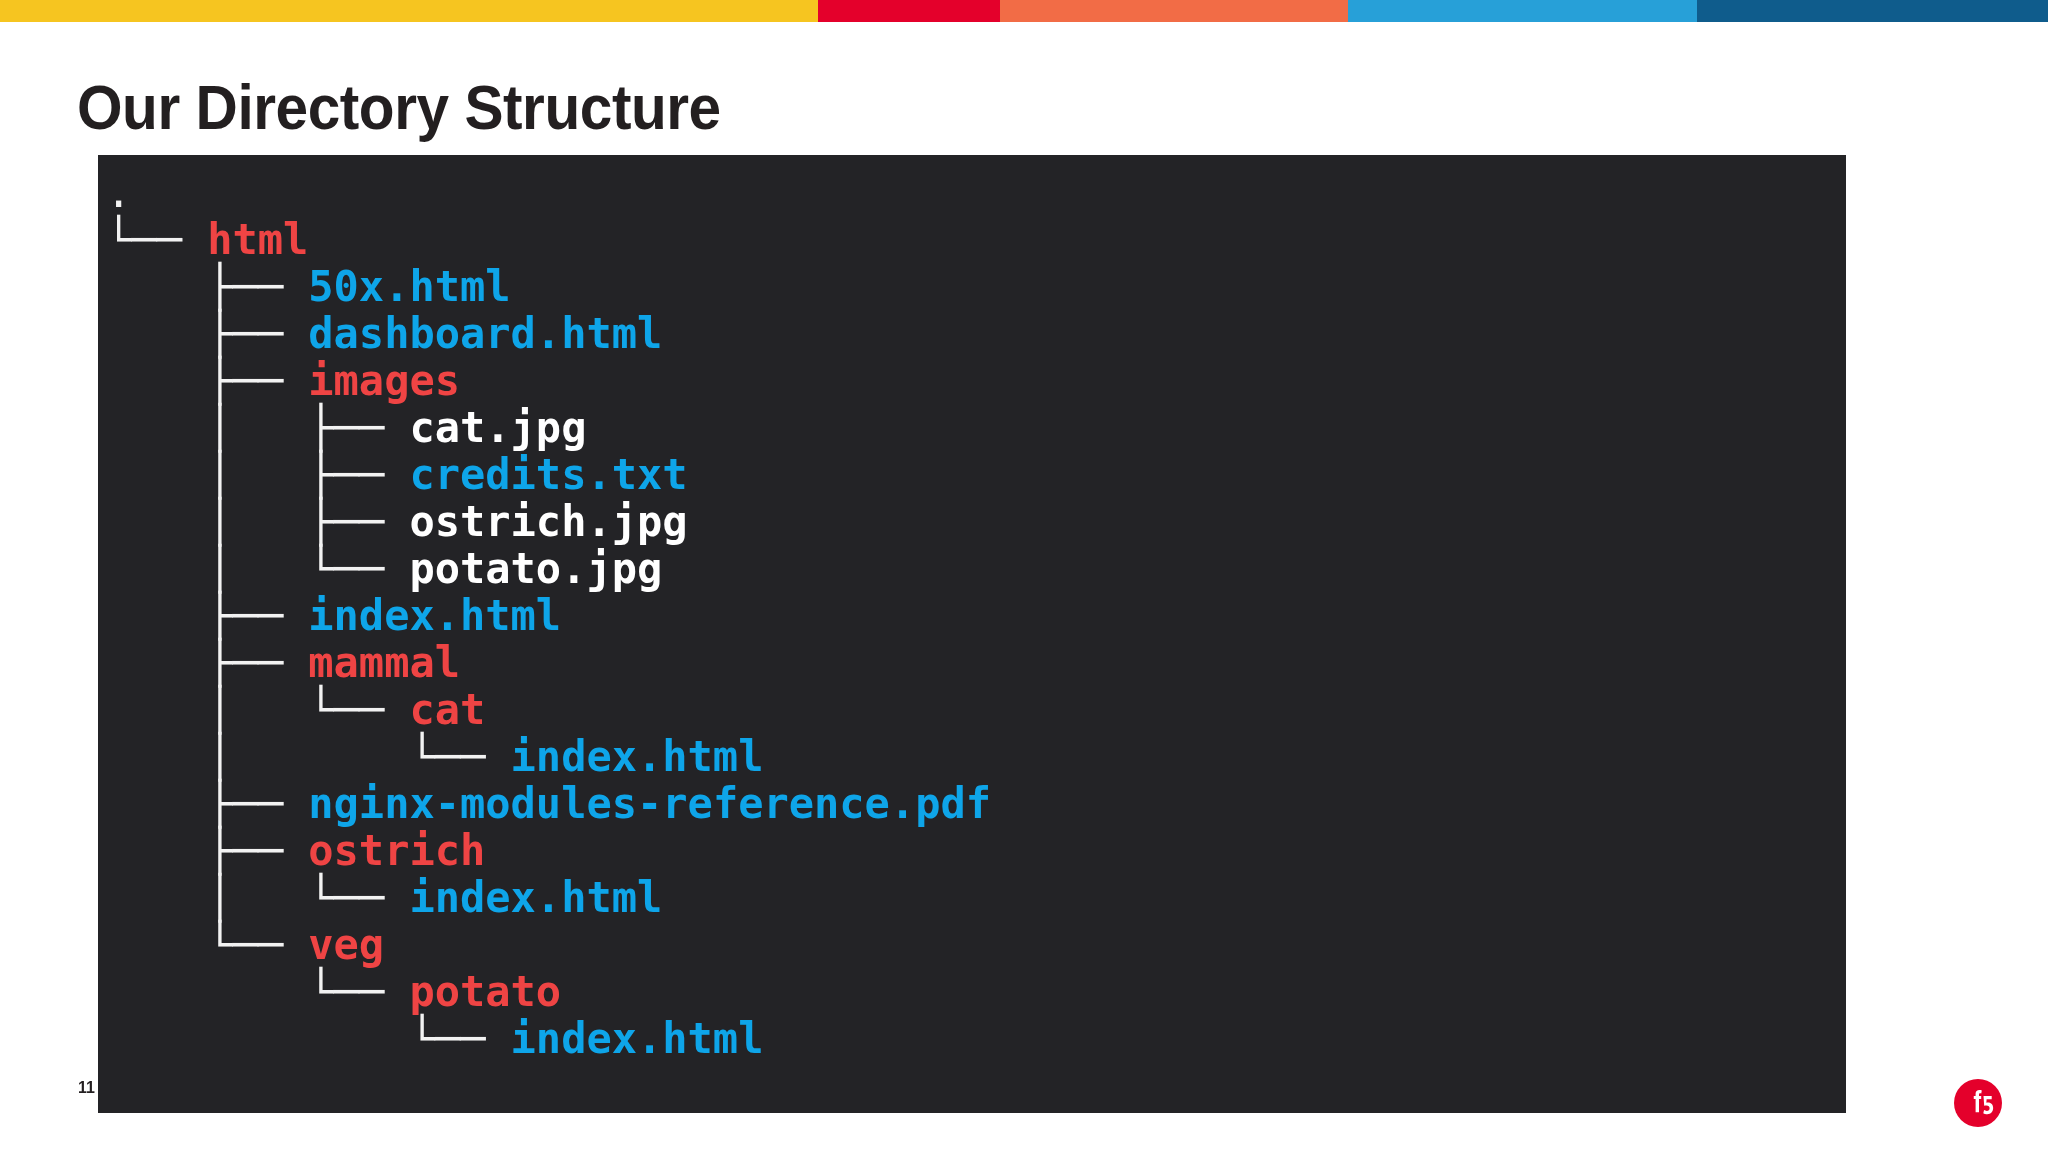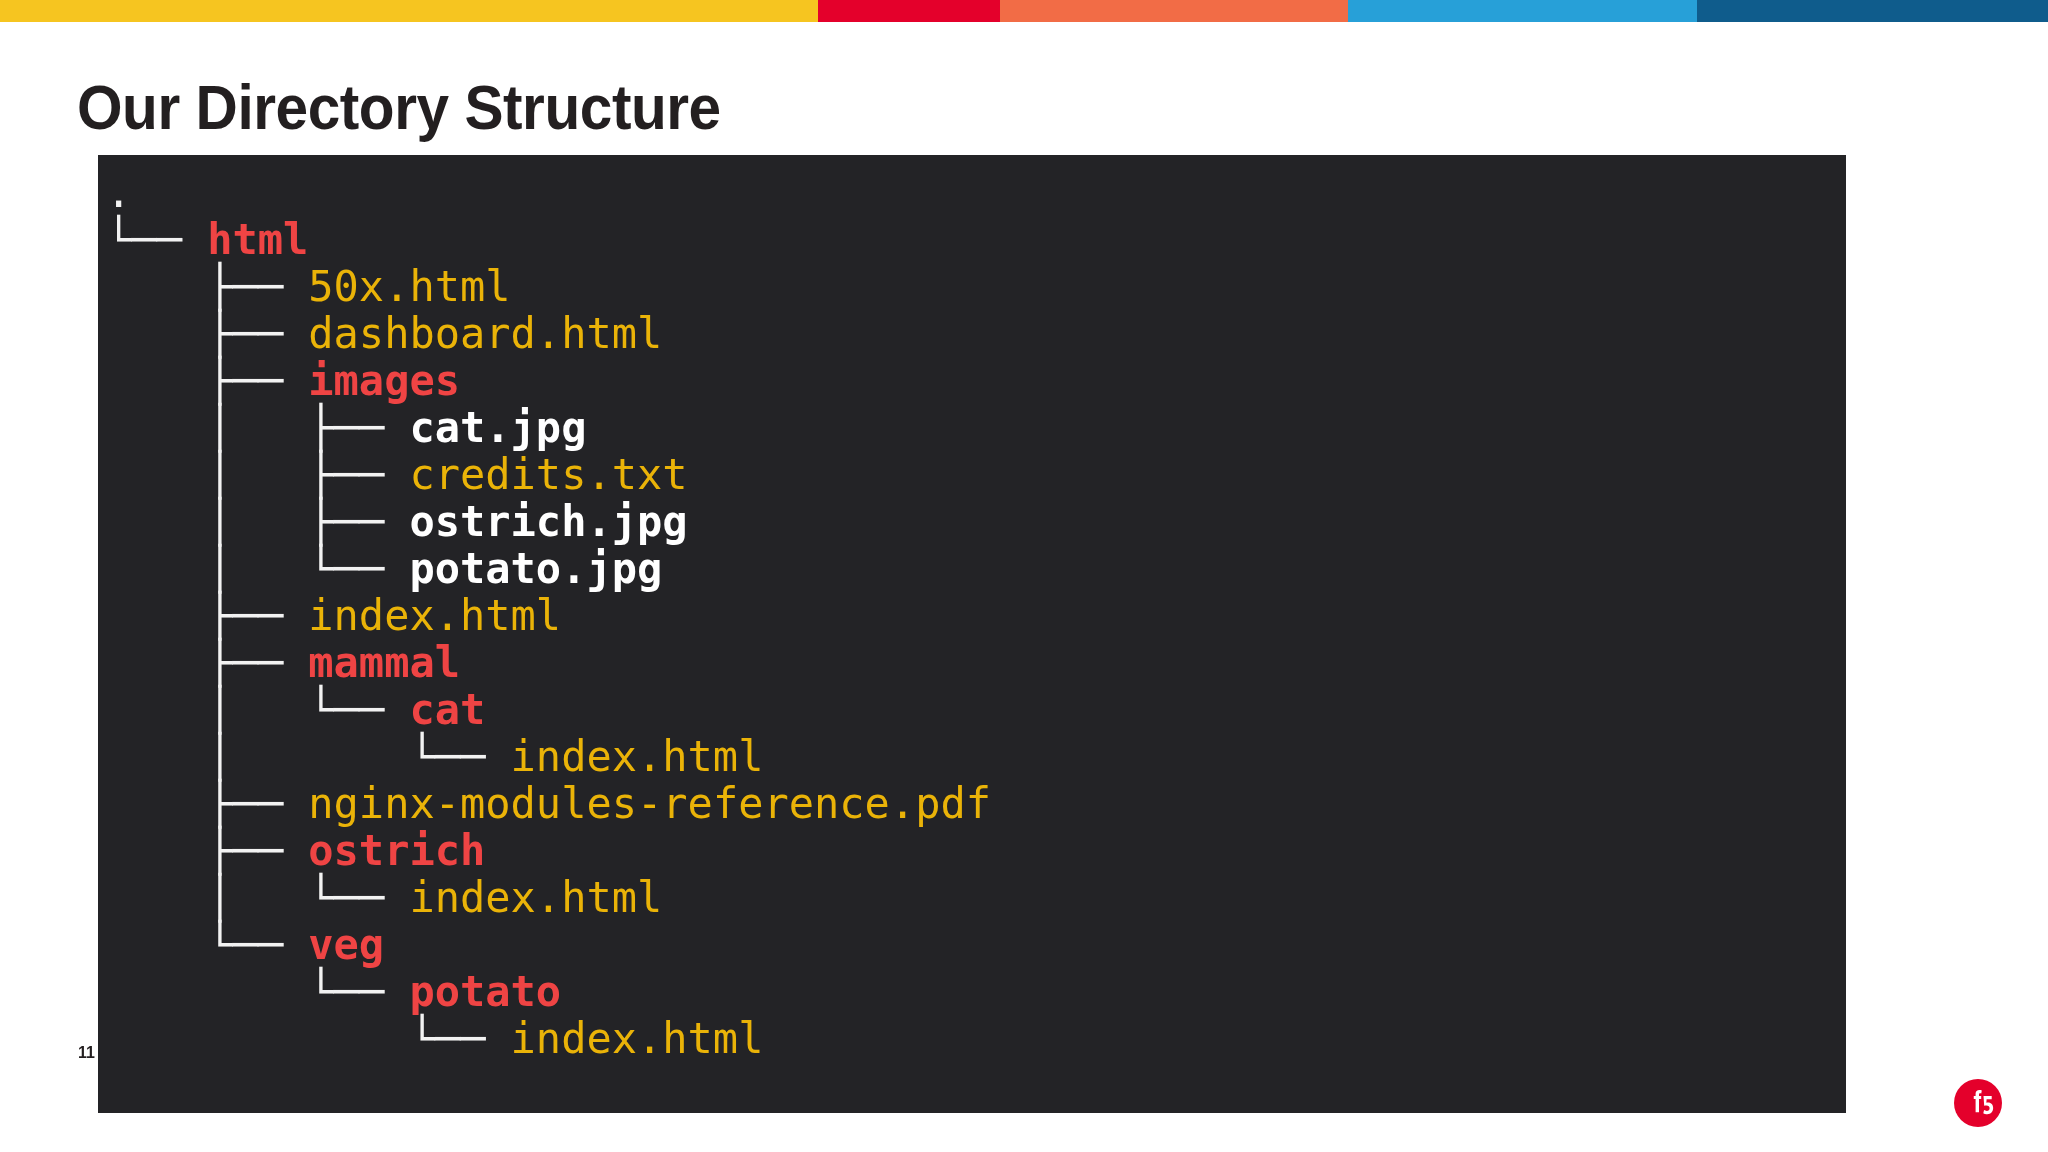--- a/index.html
+++ b/index.html
@@ -58,29 +58,29 @@
     top: 14px;
     font-family: "DejaVu Sans Mono", "Liberation Mono", monospace;
     font-size: 42px;
     line-height: 47px;
     color: #f2f2f2;
     white-space: pre;
     letter-spacing: 0px;
   }
   #tree-output .line { display: block; height: 47px; white-space: pre; }
   #tree-output .branch { font-weight: normal; color: #f2f2f2; }
-  #tree-output .nm { font-weight: normal; color: #eab308; }
+  #tree-output .nm { font-weight: bold; color: #0ea5e9; }
   #tree-output .nm.dir { font-weight: bold; color: #ef4444; }
   #tree-output .nm.img { font-weight: bold; color: #ffffff; }
 
   
   #page-number {
     position: absolute;
     left: 78px;
-    top: 1044px;
+    top: 1079px;
     font-family: "Liberation Sans", sans-serif;
     font-weight: bold;
     font-size: 16px;
     color: #231f20;
   }
 
   
   #brand-logo {
     position: absolute;
     left: 1953px;

